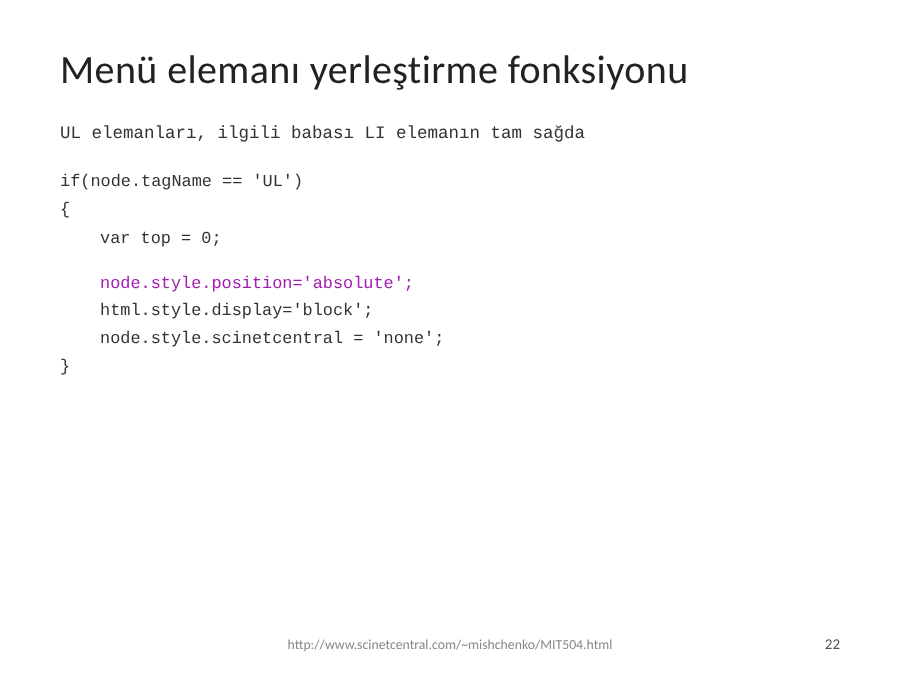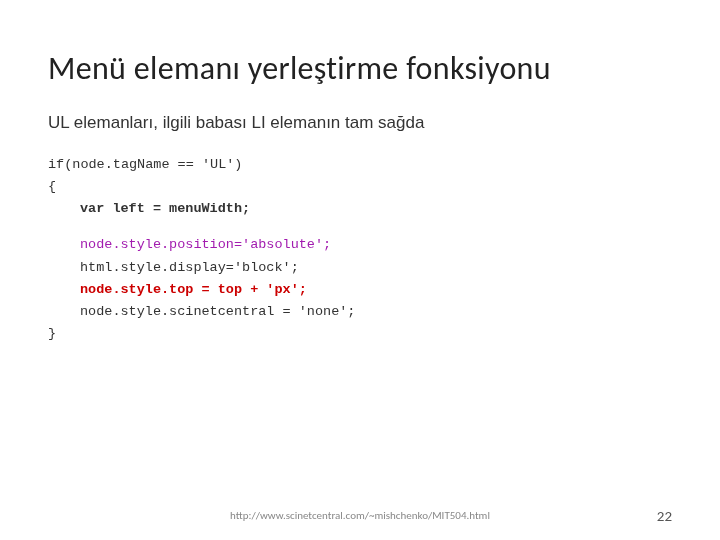--- a/index.html
+++ b/index.html
@@ -14,36 +14,36 @@
       background: #ffffff;
       font-family: 'Times New Roman', Times, serif;
       position: relative;
       overflow: hidden;
     }
 
     .slide-container {
       width: 720px;
       height: 540px;
       background: #ffffff;
-      padding: 49px 48px 32px 48px;
+      padding: 36px 48px 32px 48px;
       position: relative;
     }
 
     .slide-title {
       font-size: 32px;
       font-weight: normal;
       color: #222222;
       margin-bottom: 22px;
       font-family: 'Calibri', 'Arial', sans-serif;
       letter-spacing: 0.01em;
     }
 
     .description {
-      font-family: Liberation Sans, sans-serif;
-      font-size: 17px;
+      font-family: Liberation Mono, monospace;
+      font-size: 14px;
       color: #333333;
       margin-bottom: 18px;
       line-height: 1.5;
     }
 
     .code-block {
       font-family: 'Courier New', Courier, monospace;
       font-size: 13.5px;
       line-height: 1.65;
       margin-bottom: 0;
@@ -89,21 +89,21 @@
     .footer-url {
       font-family: 'Calibri', 'Arial', sans-serif;
       font-size: 11px;
       color: #888888;
     }
 
     .footer-page {
       position: absolute;
       right: 48px;
       font-family: 'Calibri', 'Arial', sans-serif;
-      font-size: 15px;
+      font-size: 12px;
       color: #555555;
     }
 
     .spacer {
       height: 14px;
     }
   </style>
 </head>
 <body>
 
@@ -111,25 +111,24 @@
 
   <h1 class="slide-title">Menü elemanı yerleştirme fonksiyonu</h1>
 
   <div class="description">
     <span>UL elemanları, ilgili babası LI elemanın tam sağda</span><br>
   </div>
 
   <div class="code-block" id="code-container">
   <span class="code-line code-normal">if(node.tagName == 'UL')</span>
       <span class="code-line code-normal">{</span>
-      <span class="code-line indent1 code-bold">var left = menuWidth;</span>
+      <span class="code-line indent1 code-normal">var top = 0;</span>
       <div class="spacer"></div>
       <span class="code-line indent1 code-red">node.style.position='absolute';</span>
       <span class="code-line indent1 code-normal">html.style.display='block';</span>
-      <span class="code-line indent1 code-red-bold">node.style.top = top + 'px';</span>
       <span class="code-line indent1 code-normal">node.style.scinetcentral = 'none';</span>
       <span class="code-line code-normal">}</span>
     </div>
 
   <div class="footer">
     <span class="footer-url">http://www.scinetcentral.com/~mishchenko/MIT504.html</span>
     <span class="footer-page">22</span>
   </div>
 
 </div>

